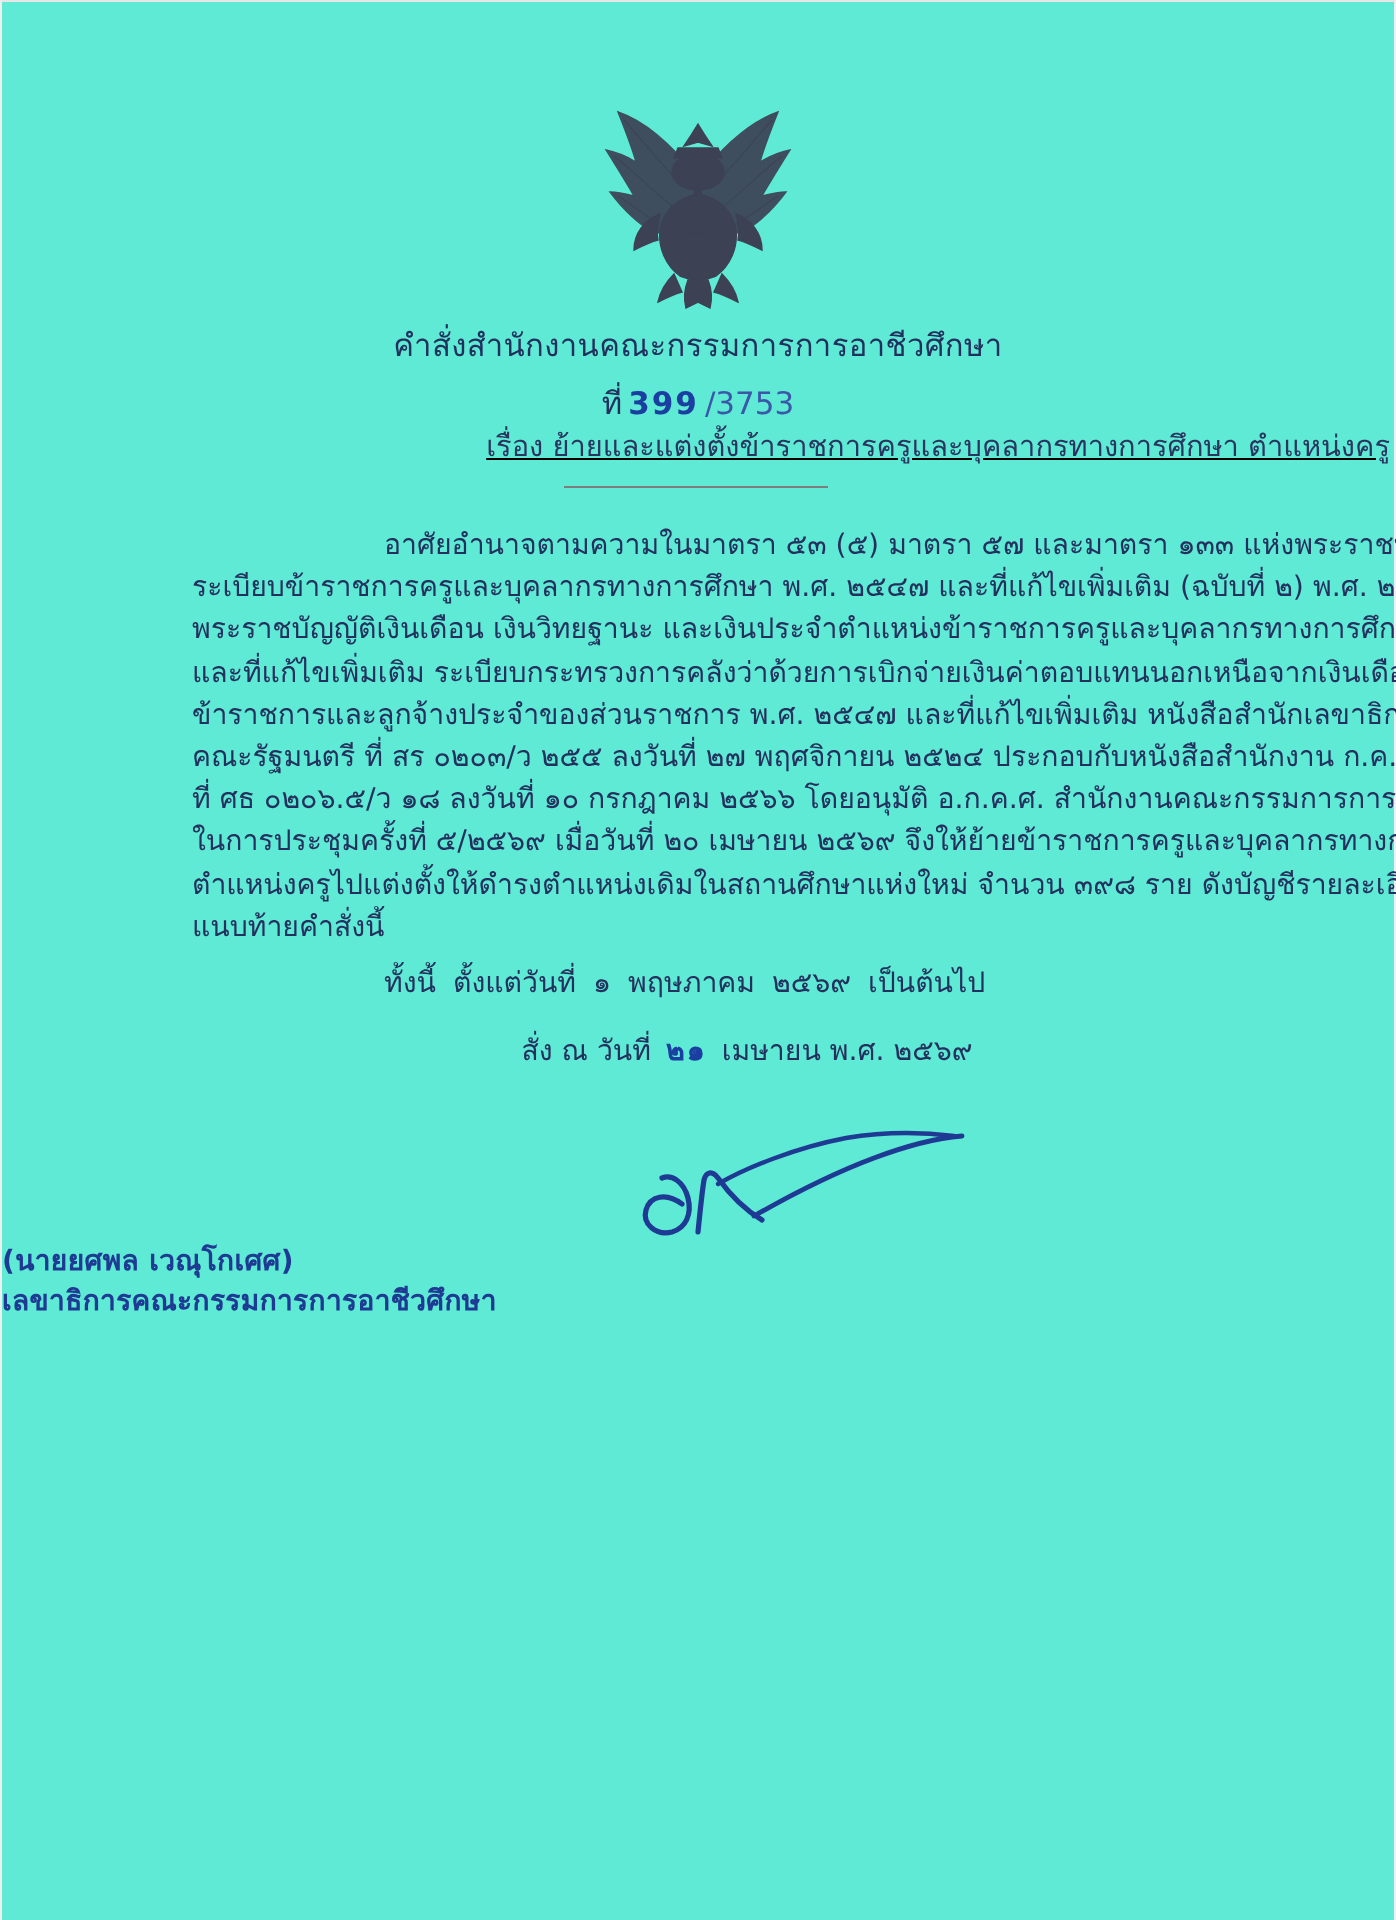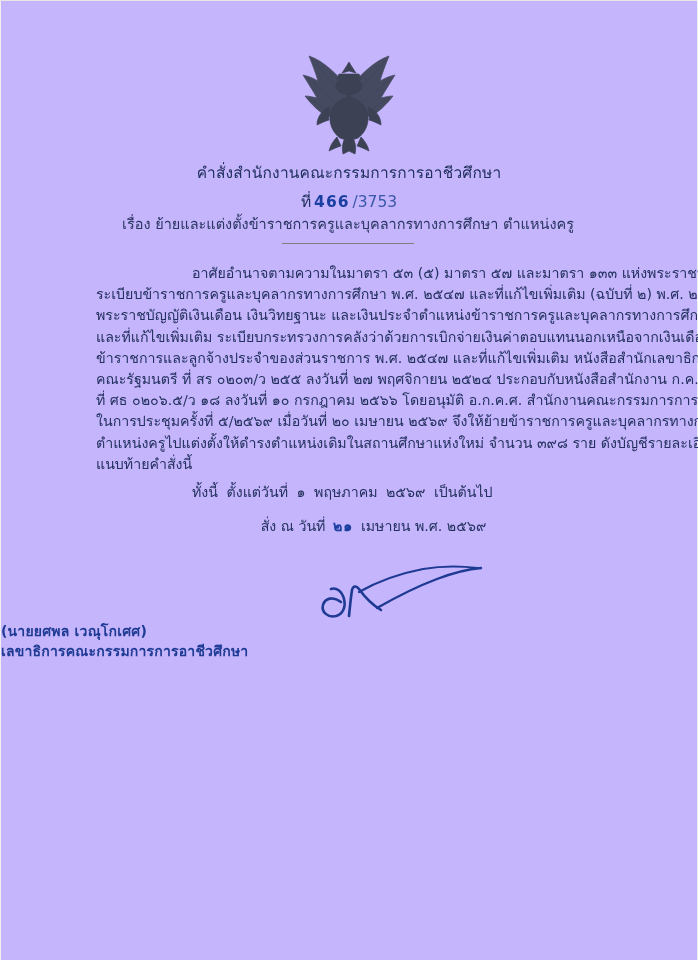--- a/index.html
+++ b/index.html
@@ -11,21 +11,21 @@
     width: 698px;
     height: 960px;
     overflow: hidden;
     font-family: "DejaVu Sans", "Liberation Sans", sans-serif;
   }
 
   .page {
     position: relative;
     width: 698px;
     height: 960px;
-    background: #c4b5fd;
+    background: #5eead4;
     box-sizing: border-box;
     border-top: 1px solid #e6e6e6;
     border-left: 1px solid #efefef;
     border-right: 1px solid #efefef;
   }
 
   
   .emblem-wrap {
     position: absolute;
     top: 44px;
@@ -71,21 +71,22 @@
     padding: 0 3px;
   }
   .doc-number-year { color: #3b57a8; }
 
   
   .subject-block {
     position: absolute;
     top: 213px;
     left: 0;
     right: 2px;
-    text-align: center;
+    text-align: right;
+    text-decoration: underline;
   }
   .subject-line {
     font-size: 14.5px;
     color: #2a3560;
     line-height: 1.4;
     white-space: nowrap;
   }
   .subject-rule {
     width: 132px;
     height: 1px;
@@ -220,21 +221,21 @@
         <path d="M47 92 C43 96 40 101 39 106 C43 104 47 102 51 101 Z"></path>
         <path d="M71 92 C75 96 78 101 79 106 C75 104 71 102 67 101 Z"></path>
         <path d="M54 95 C52 100 52 105 53 109 L59 106 L65 109 C66 105 66 100 64 95 Z"></path>
       </g>
     </svg>
   </div>
 
   <div class="doc-head">
     <div class="doc-title">คำสั่งสำนักงานคณะกรรมการการอาชีวศึกษา</div>
     <div class="doc-number-line">
-      <span class="doc-number-label">ที่</span><span class="ink-blue">466</span><span class="doc-number-year">/3753</span>
+      <span class="doc-number-label">ที่</span><span class="ink-blue">399</span><span class="doc-number-year">/3753</span>
     </div>
   </div>
 
   <div class="subject-block">
     <div class="subject-line">เรื่อง ย้ายและแต่งตั้งข้าราชการครูและบุคลากรทางการศึกษา ตำแหน่งครู</div>
     <div class="subject-rule"></div>
   </div>
 
   <div class="body-block">
     <div class="body-line indent">อาศัยอำนาจตามความในมาตรา ๕๓ (๕)  มาตรา ๕๗ และมาตรา ๑๓๓ แห่งพระราชบัญญัติ</div>

